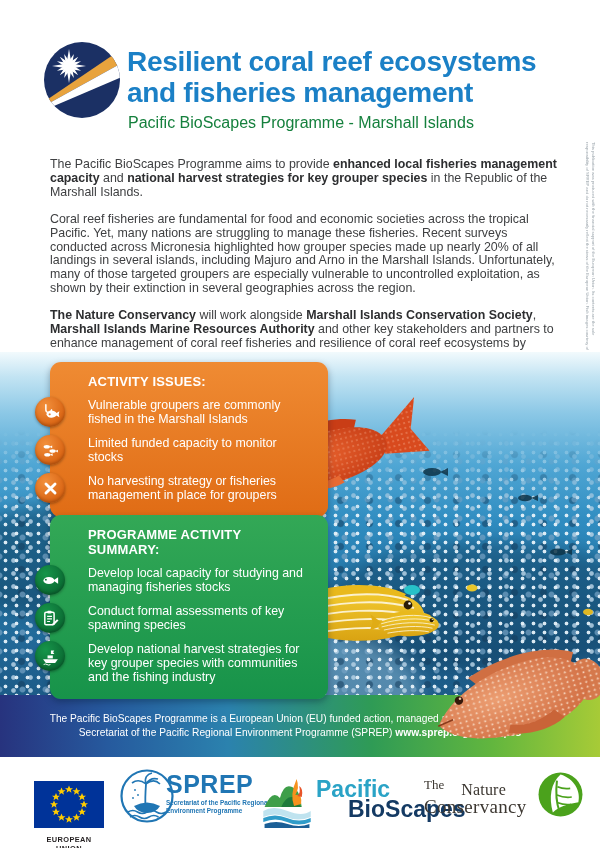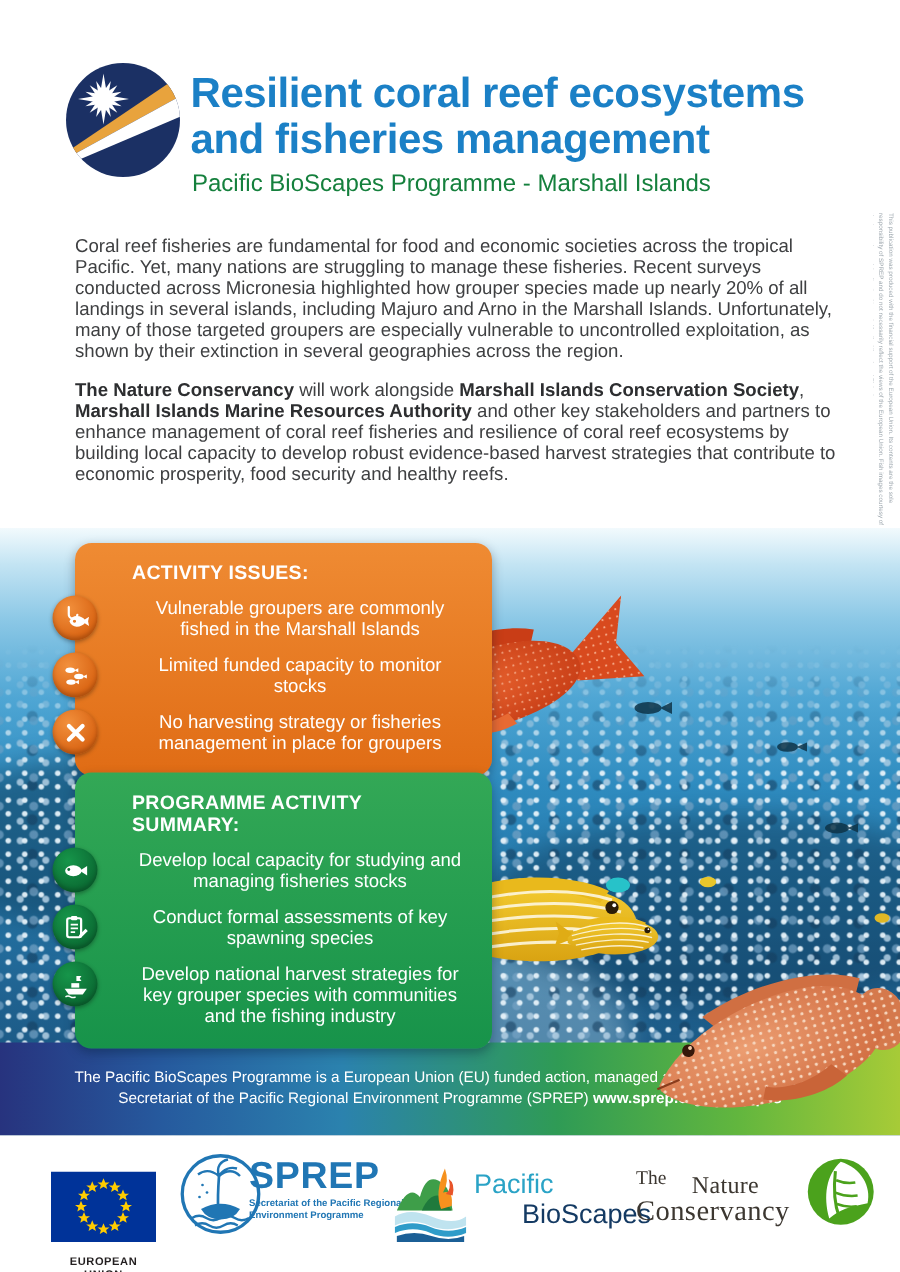--- a/index.html
+++ b/index.html
@@ -39,21 +39,21 @@
         mask-image:linear-gradient(180deg,transparent 0,#000 26%,#000 100%);}
   .mound{position:absolute;border-radius:50%;filter:blur(9px);}
   .fishlayer{position:absolute;left:0;top:0;z-index:1;}
   .fish5{position:absolute;right:-5px;bottom:-8px;z-index:3;}
 
   
   .callout{position:absolute;left:50px;width:224px;border-radius:11px;
            padding:12px 16px 13px 38px;color:#fff;z-index:4;
            box-shadow:0 3px 7px rgba(0,20,40,.35);}
   .callout h3{margin:0 0 9px 0;font-size:13px;letter-spacing:.2px;}
-  .item{position:relative;margin-bottom:10px;font-size:12.4px;line-height:14px;text-align:center;}
+  .item{position:relative;margin-bottom:10px;font-size:12.4px;line-height:14px;}
   .item:last-child{margin-bottom:2px;}
   .badge{position:absolute;left:-53px;top:-1px;width:30px;height:30px;border-radius:50%;
          display:flex;align-items:center;justify-content:center;
          box-shadow:inset 0 -2px 3px rgba(0,0,0,.22),0 1px 3px rgba(0,0,0,.35);}
   .issues{top:10px;background:linear-gradient(180deg,#ef8b33,#e06c15);}
   .issues .badge{background:radial-gradient(circle at 35% 30%,#f2903c,#d96413 72%);}
   .activities{top:163px;background:linear-gradient(180deg,#33a856,#17934a);}
   .activities .badge{background:radial-gradient(circle at 35% 30%,#16954a,#0b6b33 72%);}
 
   
@@ -66,21 +66,21 @@
 
   
   .logos{position:absolute;left:0;top:757px;width:600px;height:91px;background:#fff;z-index:5;}
   .eu{position:absolute;left:33px;top:24px;width:72px;text-align:center;}
   .eu-label{margin-top:3px;font-size:7.4px;font-weight:bold;letter-spacing:.4px;color:#231f20;}
   .sprep{position:absolute;left:118px;top:11px;}
   .sprep-text{position:absolute;left:166px;top:14px;width:560px;}
   .sprep-name{font-size:25px;font-weight:bold;color:#2076b4;letter-spacing:.5px;line-height:26px;}
   .sprep-sub{font-size:6.4px;font-weight:bold;color:#2076b4;line-height:7.6px;margin-top:2px;}
   .bios{position:absolute;left:262px;top:14px;}
-  .bios-text{position:absolute;left:316px;top:22px;font-weight:normal;font-size:18px;line-height:20px;}
+  .bios-text{position:absolute;left:316px;top:22px;font-weight:bold;font-size:23px;line-height:20px;}
   .bios-l1{color:#2aa3c6;}
   .bios-l2{color:#143a63;margin-left:32px;}
   .tnc{position:absolute;left:424px;top:20px;font-family:"Liberation Serif",serif;color:#3c3731;}
   .tnc-the{font-size:13px;vertical-align:6px;margin-right:17px;}
   .tnc-big{font-size:16px;letter-spacing:.2px;}
   .tnc-l2{font-size:19px;margin-top:-3px;letter-spacing:.3px;}
   .tnc-globe{position:absolute;left:537px;top:14px;}
 </style>
 </head>
 <body>
@@ -119,20 +119,21 @@
   </g>
 </svg>
 
 <div class="title">
   <div>Resilient coral reef ecosystems</div>
   <div>and fisheries management</div>
 </div>
 <div class="subtitle">Pacific BioScapes Programme - Marshall Islands</div>
 
 <div class="intro">
+  <p><span>The Pacific BioScapes Programme aims to provide </span><b>enhanced local fisheries management capacity</b><span> and </span><b>national harvest strategies for key grouper species</b><span> in the Republic of the Marshall Islands.</span></p>
   <p>Coral reef fisheries are fundamental for food and economic societies across the tropical Pacific. Yet, many nations are struggling to manage these fisheries. Recent surveys conducted across Micronesia highlighted how grouper species made up nearly 20% of all landings in several islands, including Majuro and Arno in the Marshall Islands. Unfortunately, many of those targeted groupers are especially vulnerable to uncontrolled exploitation, as shown by their extinction in several geographies across the region.</p>
   <p><b>The Nature Conservancy</b><span> will work alongside </span><b>Marshall Islands Conservation Society</b><span>, </span><b>Marshall Islands Marine Resources Authority</b><span> and other key stakeholders and partners to enhance management of coral reef fisheries and resilience of coral reef ecosystems by building local capacity to develop robust evidence-based harvest strategies that contribute to economic prosperity, food security and healthy reefs.</span></p>
 </div>
 
 <div class="disclaimer">
   <span>This publication was produced with the financial support of the European Union. Its contents are the sole responsibility of SPREP and do not necessarily reflect the views of the European Union.</span>
   <span>Fish images courtesy of the Integration and Application Network (Joelle Albury) and Fishwise.</span>
 </div>
 
 <div class="photo">

